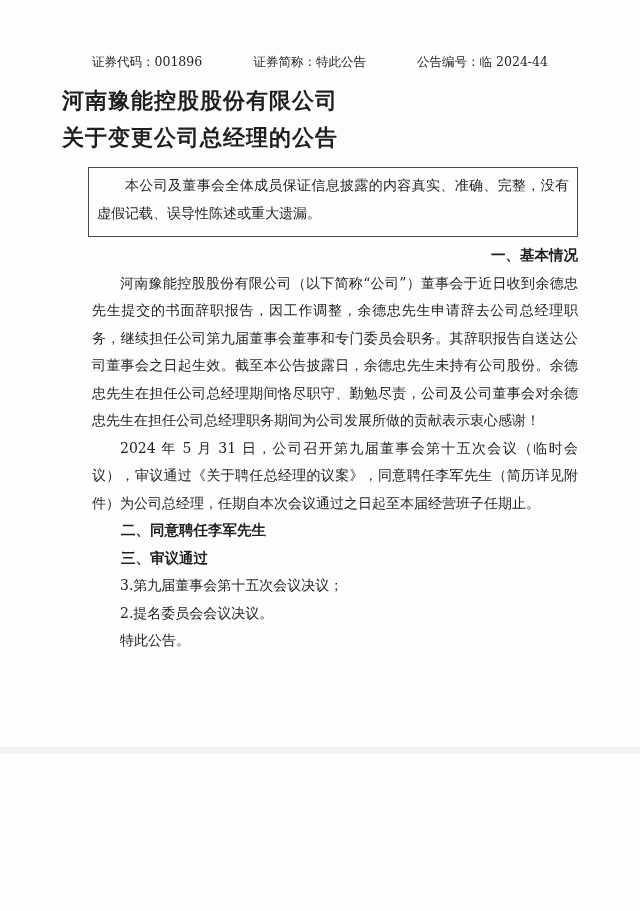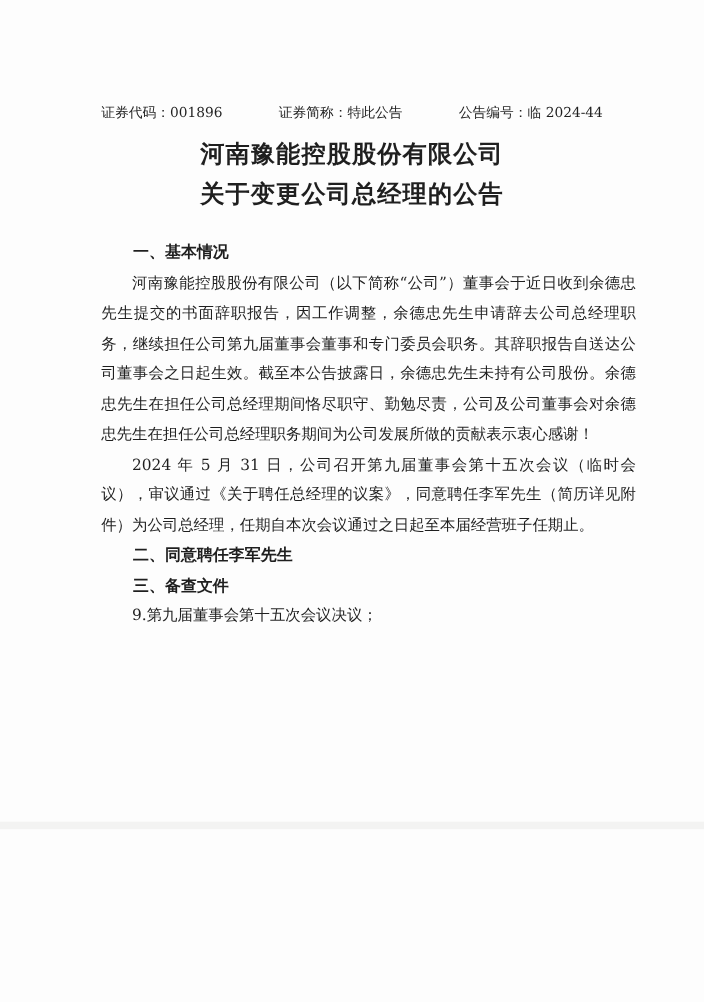--- a/index.html
+++ b/index.html
@@ -6,40 +6,40 @@
   body {
     width: 640px; height: 911px;
     background: #fdfdfd;
     color: #1f1f1f;
     font-family: "DejaVu Serif", "Liberation Serif", serif;
     -webkit-font-smoothing: antialiased;
   }
   .page {
     position: relative;
     width: 640px; height: 754px;
-    padding: 92px 62px 0 92px;
+    padding: 52px 62px 0 92px;
     box-sizing: border-box;
     overflow: hidden;
   }
   .doc-header {
     display: flex;
     justify-content: space-between;
     padding-right: 30px;
     font-size: 12.5px;
     line-height: 20px;
     margin-bottom: 13px;
     white-space: nowrap;
   }
   .title {
     font-family: "DejaVu Sans", "Liberation Sans", sans-serif;
     font-weight: bold;
     font-size: 22px;
     line-height: 32px;
     letter-spacing: 1px;
-    text-align: center;
+    text-align: left;
     margin: 0 0 5px -30px; 
   }
   .disclaimer-box {
     margin: 13px 0 0 -4px;
     border: 1.4px solid #4a4a4a;
     padding: 4px 8px 9px 8px;
   }
   .para {
     font-size: 14px;
     line-height: 27.5px;
@@ -48,21 +48,21 @@
     margin: 0;
   }
   .sec {
     font-family: "DejaVu Sans", "Liberation Sans", sans-serif;
     font-weight: bold;
     font-size: 14.5px;
     line-height: 27.5px;
     text-indent: 2em;
     margin: 0;
   }
-  .sec-first { margin-top: 23px; }
+  .sec-first { margin-top: 5px; text-align: right; }
   .page-number {
     position: absolute;
     top: 839px; left: 0;
     width: 640px;
     text-align: center;
     font-size: 11px;
     color: #8a8a8a;
   }
   .bottom-edge {
     position: absolute;
@@ -78,26 +78,31 @@
 
   <div class="doc-header">
     <span>证券代码：001896</span>
     <span>证券简称：特此公告</span>
     <span>公告编号：临 2024-44</span>
   </div>
 
   <h1 class="title">河南豫能控股股份有限公司</h1>
   <h1 class="title">关于变更公司总经理的公告</h1>
 
+  <div class="disclaimer-box">
+    <p class="para">本公司及董事会全体成员保证信息披露的内容真实、准确、完整，没有虚假记载、误导性陈述或重大遗漏。</p>
+  </div>
 
   <h2 class="sec sec-first">一、基本情况</h2>
   <p class="para">河南豫能控股股份有限公司（以下简称“公司”）董事会于近日收到余德忠先生提交的书面辞职报告，因工作调整，余德忠先生申请辞去公司总经理职务，继续担任公司第九届董事会董事和专门委员会职务。其辞职报告自送达公司董事会之日起生效。截至本公告披露日，余德忠先生未持有公司股份。余德忠先生在担任公司总经理期间恪尽职守、勤勉尽责，公司及公司董事会对余德忠先生在担任公司总经理职务期间为公司发展所做的贡献表示衷心感谢！</p>
   <p class="para">2024 年 5 月 31 日，公司召开第九届董事会第十五次会议（临时会议），审议通过《关于聘任总经理的议案》，同意聘任李军先生（简历详见附件）为公司总经理，任期自本次会议通过之日起至本届经营班子任期止。</p>
 
   <h2 class="sec">二、同意聘任李军先生</h2>
 
-  <h2 class="sec">三、备查文件</h2>
-  <p class="para">9.第九届董事会第十五次会议决议；</p>
+  <h2 class="sec">三、审议通过</h2>
+  <p class="para">3.第九届董事会第十五次会议决议；</p>
+  <p class="para">2.提名委员会会议决议。</p>
+  <p class="para">特此公告。</p>
 
   <div class="page-number">1</div>
 
   <div class="bottom-edge"></div>
 </div>
 
 </body></html>

